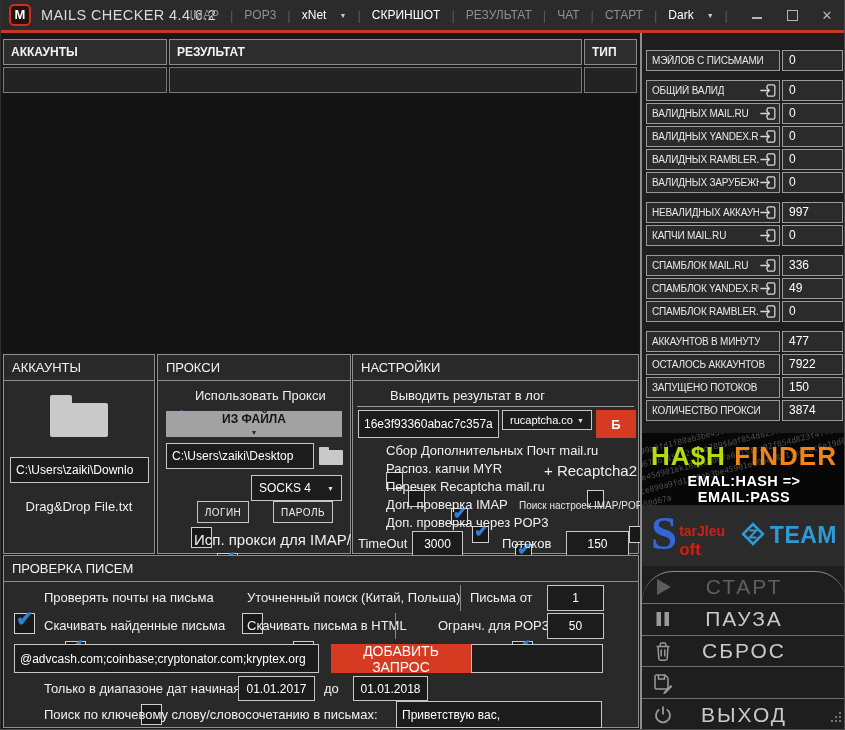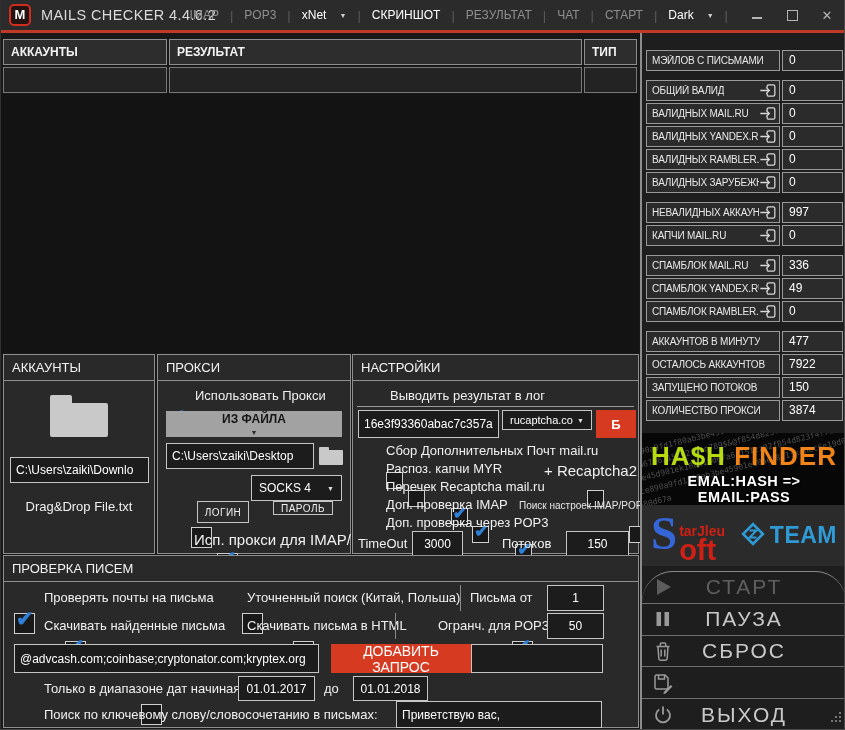--- a/index.html
+++ b/index.html
@@ -76,21 +76,21 @@
   .h1a{color:#b6db10;}
   .h1b{color:#f08418;}
   .bl2{position:relative;text-align:center;font-size:14.5px;font-weight:700;color:#fff;letter-spacing:.4px;margin-top:1px;text-shadow:1px 1px 1px #000;}
   
   .logos{position:absolute;left:0;right:0;top:472px;height:61px;background:#2b2b2b;display:flex;
     align-items:center;justify-content:space-between;padding:0 9px;box-sizing:border-box;}
   .star-logo{display:flex;align-items:flex-start;}
   .sbig{font-family:"Liberation Serif",serif;font-size:47px;font-weight:700;color:#3566d8;line-height:46px;}
   .scol{display:flex;flex-direction:column;margin-left:2px;}
   .stop{font-size:14px;color:#d02015;font-weight:700;line-height:15px;margin-top:14px;}
-  .sbot{font-size:29px;color:#d02015;font-weight:700;line-height:22px;}
+  .sbot{font-size:17px;color:#d02015;font-weight:700;line-height:22px;}
   .team-logo{display:flex;align-items:center;gap:3px;}
   .tlabel{font-size:23px;font-weight:700;color:#2f9bd6;letter-spacing:.5px;}
   
   .actions{position:absolute;left:0;right:0;top:538px;bottom:0;display:flex;flex-direction:column;border-top:1px solid #8a8a8a;border-radius:31px;}
   .action{flex:1;position:relative;display:flex;align-items:center;justify-content:center;cursor:pointer;}
   .action + .action{border-top:1px solid #6e6e6e;}
   .aicon{position:absolute;left:10px;top:50%;transform:translateY(-50%);width:22px;height:22px;}
   .alabel{font-size:21px;letter-spacing:2px;color:#c9c9c9;}
   .action[data-enabled="false"] .alabel{color:#5f5f5f;}
   .action[data-enabled="false"] .aicon{opacity:.55;}
@@ -192,21 +192,21 @@
           <rect x="1" y="2" width="10" height="6" rx="1" fill="#c9c9c9"></rect>
           <rect x="1" y="5" width="24" height="15" rx="1" fill="#c9c9c9"></rect>
         </svg>
     </div>
     <div class="select abs" style="left:93px;top:120px;width:91px;height:26px;">
       <span>SOCKS 4</span>
       <span class="arr">▼</span>
     </div>
     <span class="cb abs" style="left:8px;top:146px;" data-checked="false"></span>
     <button class="btn abs" style="left:39px;top:146px;width:52px;height:22px;">ЛОГИН</button>
-    <button class="btn abs" style="left:115px;top:146px;width:60px;height:14px;">ПАРОЛЬ</button>
+    <button class="btn abs" style="left:115px;top:146px;width:60px;height:22px;">ПАРОЛЬ</button>
     <span class="cb abs" style="left:8px;top:172px;" data-checked="true"></span>
     <span class="lbl xs abs" style="left:36px;top:176px;">Исп. прокси для IMAP/POP3</span>
   </div>
 
   <div class="panel" style="left:351px;top:354px;width:287px;height:200px;">
     <div class="panel-h">НАСТРОЙКИ</div>
     <span class="cb abs" style="left:8px;top:30px;" data-checked="true"></span>
     <span class="lbl abs" style="left:37px;top:33px;">Выводить результат в лог</span>
     <div class="hline" style="left:4px;top:51px;width:277px;background:#9a9a9a;"></div>
     <input class="field abs" style="left: 5px; top: 55px; width: 141px; height: 28px;" value="16e3f93360abac7c357a9">

